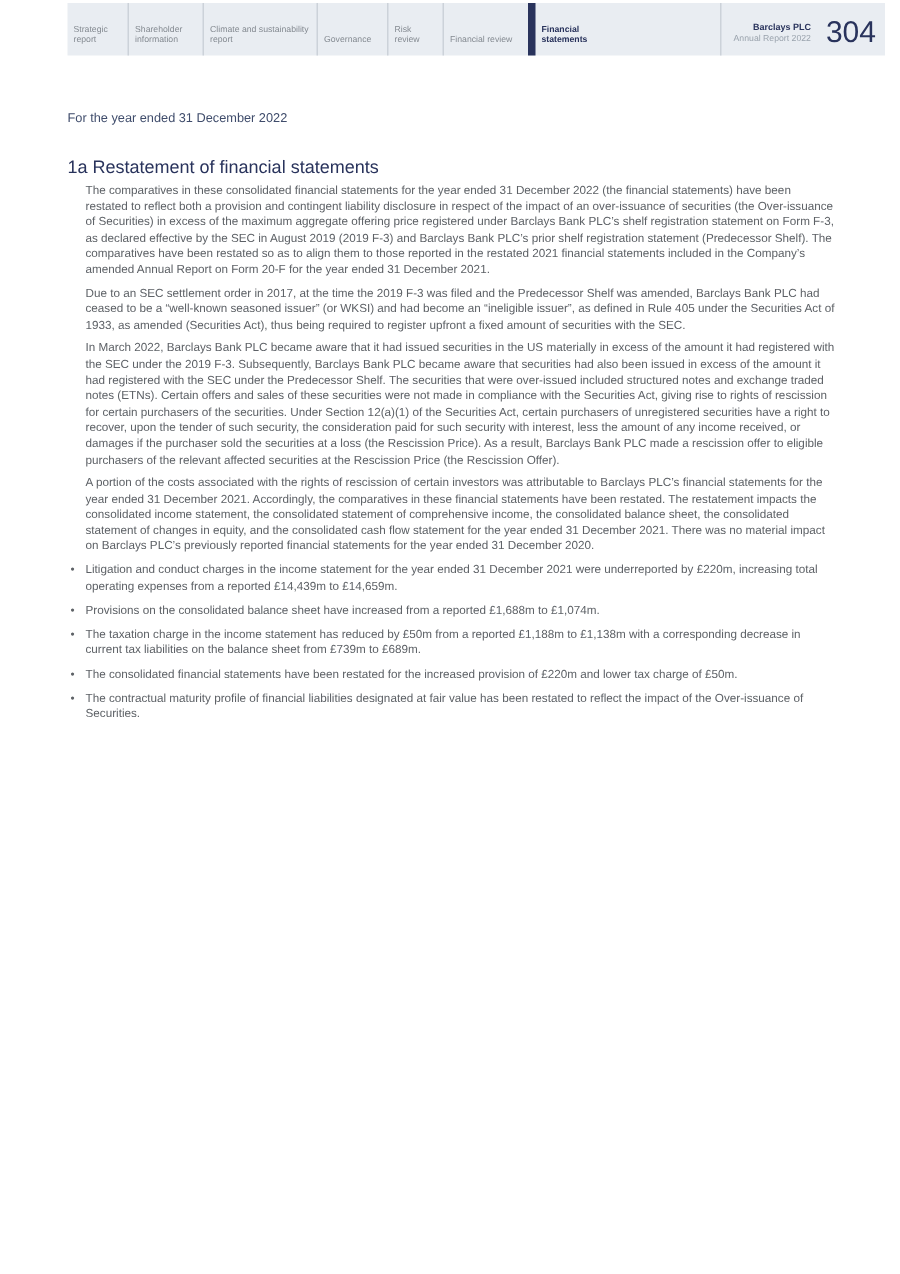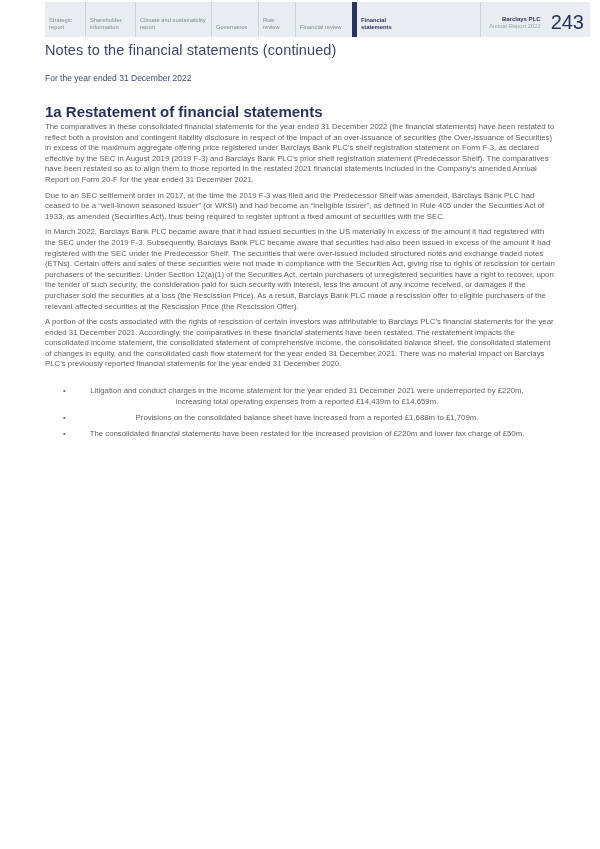--- a/index.html
+++ b/index.html
@@ -66,29 +66,29 @@
   }
   
   .note{
     position:absolute;top:106px;left:45px;
     width:512px;
     color:#5d6166;
     font-size:7.8px;line-height:10.6px;
   }
   .note h2{
     margin:0 0 5px 0;
-    font-size:15px;line-height:11px;
+    font-size:12px;line-height:11px;
     color:#29335c;
-    font-weight:bold;
+    font-weight:normal;
   }
-  .note p{margin:0 0 5px 0;}
+  .note p{margin:0 0 5px 12px;}
   .note p.intro{margin-bottom:1px;}
   .bullet-list{
     list-style:none;
-    margin:16px;padding:0;text-align:center;
+    margin:0;padding:0;
   }
   .bullet-list li{
     position:relative;
     padding-left:12px;
     margin-bottom:5.5px;
   }
   .bullet-list li::before{
     content:"\2022";
     position:absolute;left:2px;top:0;
     color:#5d6166;
@@ -120,32 +120,33 @@
           <span>Financial review</span>
         </div>
       <div class="tab active" style="width:62px">
           <span>Financial statements</span>
         </div>
     </nav>
     <div class="brand">
       <div class="brand-name">Barclays PLC</div>
       <div class="brand-sub">Annual Report 2022</div>
     </div>
-    <div class="page-number">243</div>
+    <div class="page-number">304</div>
   </header>
 
-  <h1 class="doc-title">Notes to the financial statements (continued)</h1>
   <div class="doc-subtitle">For the year ended 31 December 2022</div>
 
   <section class="note">
     <h2>1a Restatement of financial statements</h2>
     <p>The comparatives in these consolidated financial statements for the year ended 31 December 2022 (the financial statements) have been restated to reflect both a provision and contingent liability disclosure in respect of the impact of an over-issuance of securities (the Over-issuance of Securities) in excess of the maximum aggregate offering price registered under Barclays Bank PLC’s shelf registration statement on Form F-3, as declared effective by the SEC in August 2019 (2019 F-3) and Barclays Bank PLC’s prior shelf registration statement (Predecessor Shelf). The comparatives have been restated so as to align them to those reported in the restated 2021 financial statements included in the Company’s amended Annual Report on Form 20-F for the year ended 31 December 2021.</p>
     <p>Due to an SEC settlement order in 2017, at the time the 2019 F-3 was filed and the Predecessor Shelf was amended, Barclays Bank PLC had ceased to be a “well-known seasoned issuer” (or WKSI) and had become an “ineligible issuer”, as defined in Rule 405 under the Securities Act of 1933, as amended (Securities Act), thus being required to register upfront a fixed amount of securities with the SEC.</p>
     <p>In March 2022, Barclays Bank PLC became aware that it had issued securities in the US materially in excess of the amount it had registered with the SEC under the 2019 F-3. Subsequently, Barclays Bank PLC became aware that securities had also been issued in excess of the amount it had registered with the SEC under the Predecessor Shelf.  The securities that were over-issued included structured notes and exchange traded notes (ETNs). Certain offers and sales of these securities were not made in compliance with the Securities Act, giving rise to rights of rescission for certain purchasers of the securities. Under Section 12(a)(1) of the Securities Act, certain purchasers of unregistered securities have a right to recover, upon the tender of such security, the consideration paid for such security with interest, less the amount of any income received, or damages if the purchaser sold the securities at a loss (the Rescission Price). As a result, Barclays Bank PLC made a rescission offer to eligible purchasers of the relevant affected securities at the Rescission Price (the Rescission Offer).</p>
     <p>A portion of the costs associated with the rights of rescission of certain investors was attributable to Barclays PLC’s financial statements for the year ended 31 December 2021. Accordingly, the comparatives in these financial statements have been restated. The restatement impacts the consolidated income statement, the consolidated statement of comprehensive income, the consolidated balance sheet, the consolidated statement of changes in equity, and the consolidated cash flow statement for the year ended 31 December 2021. There was no material impact on Barclays PLC’s previously reported financial statements for the year ended 31 December 2020.</p>
     <ul class="bullet-list">
       <li><span>Litigation and conduct charges in the income statement for the year ended 31 December 2021 were underreported by £220m, increasing total operating expenses from a reported £14,439m to £14,659m.</span></li>
-      <li><span>Provisions on the consolidated balance sheet have increased from a reported £1,688m to £1,709m.</span></li>
+      <li><span>Provisions on the consolidated balance sheet have increased from a reported £1,688m to £1,074m.</span></li>
+      <li><span>The taxation charge in the income statement has reduced by £50m from a reported £1,188m to £1,138m with a corresponding decrease in current tax liabilities on the balance sheet from £739m to £689m.</span></li>
       <li><span>The consolidated financial statements have been restated for the increased provision of £220m and lower tax charge of £50m.</span></li>
+      <li><span>The contractual maturity profile of financial liabilities designated at fair value has been restated to reflect the impact of the Over-issuance of Securities.</span></li>
     </ul>
   </section>
 
 </div>
 
 </body></html>

